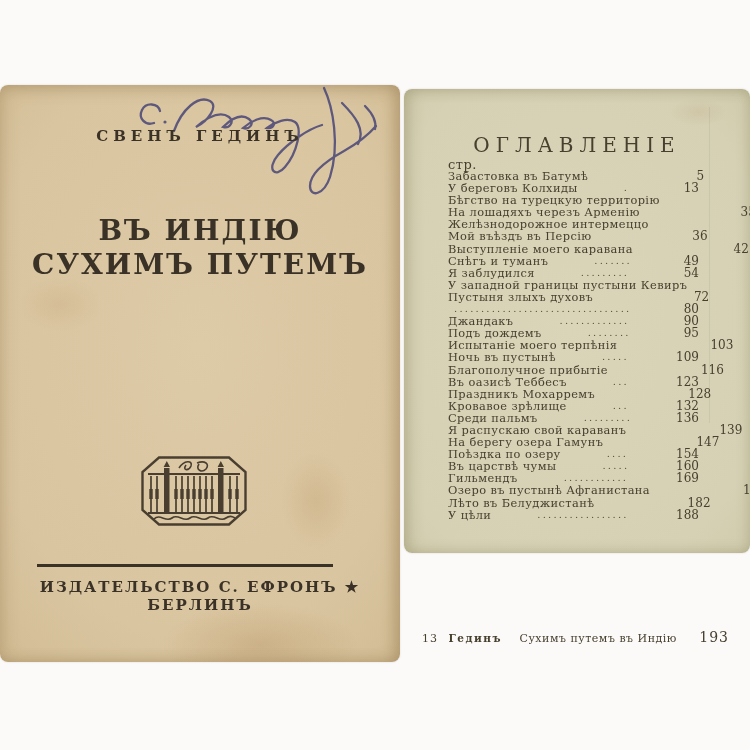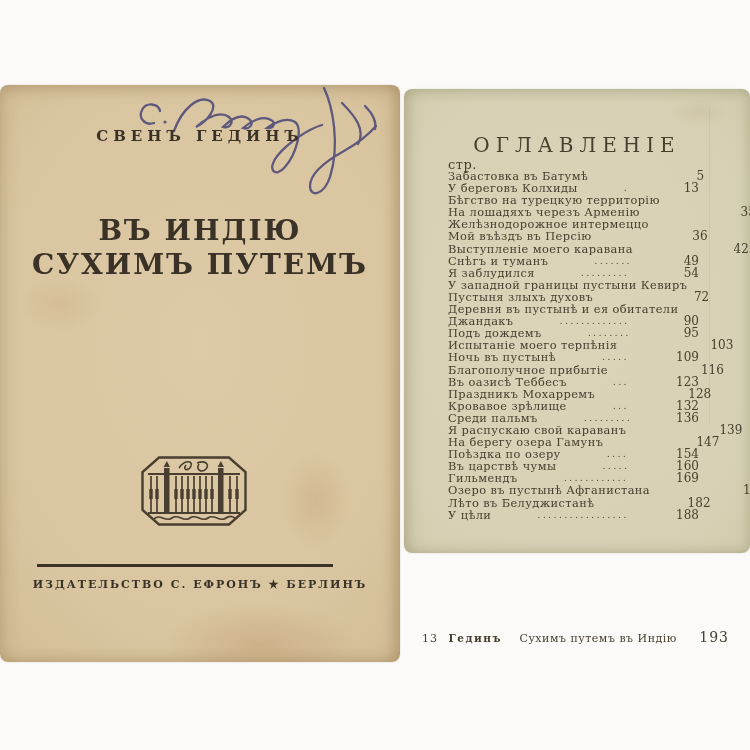--- a/index.html
+++ b/index.html
@@ -34,21 +34,21 @@
   
   .author-line{position:absolute;top:42px;left:0;width:100%;text-align:center;
     font-weight:bold;font-size:15px;letter-spacing:5px;color:var(--ink);}
   .book-title{position:absolute;top:129px;left:0;width:100%;text-align:center;
     font-weight:bold;font-size:28px;line-height:34px;letter-spacing:2px;color:var(--ink);}
   .sig-svg{position:absolute;left:118px;top:0px;width:272px;height:126px;}
   .emblem-svg{position:absolute;left:141px;top:371px;width:106px;height:70px;}
   .imprint-rule{position:absolute;left:37px;top:479px;width:296px;height:2px;
     border-top:2px solid var(--ink);border-bottom:1px solid var(--ink);}
   .imprint{position:absolute;top:493px;left:0;width:100%;text-align:center;
-    font-weight:bold;font-size:11px;letter-spacing:2px;color:var(--ink);}
+    font-weight:bold;font-size:15px;letter-spacing:2px;color:var(--ink);}
 
   
   .toc-heading{position:absolute;top:44px;left:0;width:100%;text-align:center;
     font-size:20px;letter-spacing:6px;color:var(--toc-ink);}
   .toc-wrap{position:absolute;left:44px;top:71px;width:251px;color:var(--toc-ink);}
   .str-label{text-align:left;font-size:13px;line-height:10px;padding-right:2px;letter-spacing:.5px;}
   .toc-list{list-style:none;}
   .toc-row{display:flex;align-items:flex-start;font-size:11.4px;line-height:12.1px;white-space:nowrap;gap:40px;}
   .toc-row .t{flex:0 0 auto;letter-spacing:.4px;}
   .toc-row .leader{flex:1 1 auto;overflow:hidden;margin:0 4px 0 6px;letter-spacing:2.2px;font-size:10px;opacity:.9;}
@@ -171,21 +171,20 @@
             <span class="t">У западной границы пустыни Кевиръ</span>
             <span class="leader">............................................................</span>
             <span class="pg">63</span>
           </li>
           <li class="toc-row">
             <span class="t">Пустыня злыхъ духовъ</span>
             <span class="leader">............................................................</span>
             <span class="pg">72</span>
           </li>
           <li class="toc-row">
-            <span class="t">Деревня въ пустынѣ и ея обитатели</span>
             <span class="leader">............................................................</span>
             <span class="pg">80</span>
           </li>
           <li class="toc-row">
             <span class="t">Джандакъ</span>
             <span class="leader">............................................................</span>
             <span class="pg">90</span>
           </li>
           <li class="toc-row">
             <span class="t">Подъ дождемъ</span>

